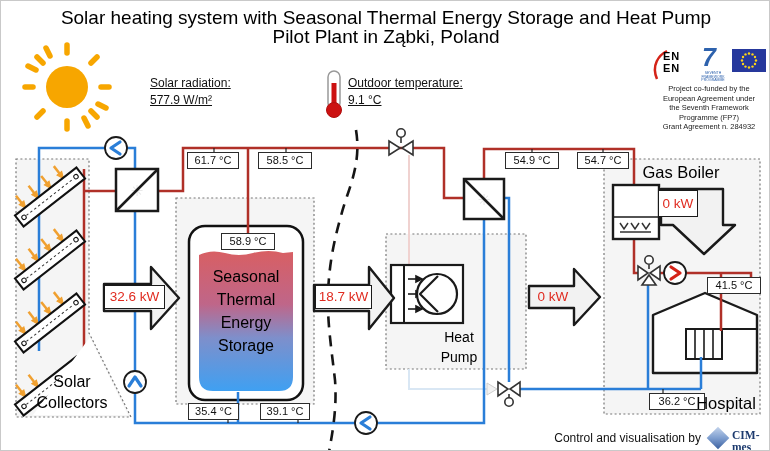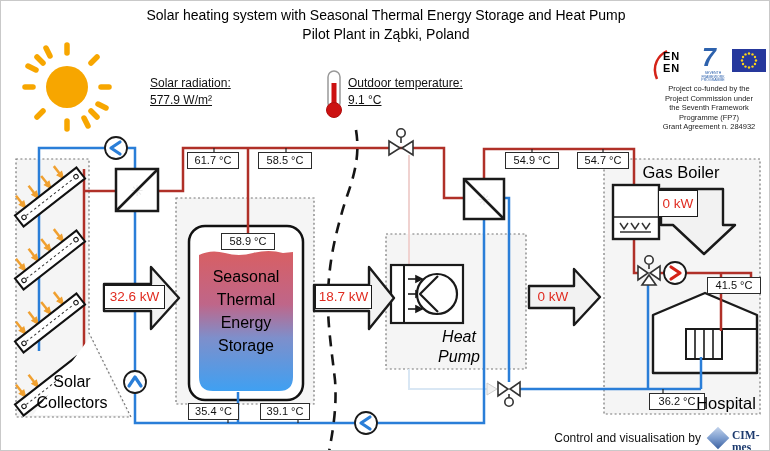--- a/index.html
+++ b/index.html
@@ -1,20 +1,20 @@
 <!DOCTYPE html>
 <html><head>
 <meta charset="utf-8">
 <style>
   html,body{margin:0;padding:0;background:#888;}
   #canvas{position:relative;width:770px;height:451px;background:#fff;border:1px solid #c9c9c9;
           font-family:"Liberation Sans",sans-serif;overflow:hidden;margin:0 auto;box-sizing:border-box;}
   #diagram{position:absolute;left:0;top:0;}
   .abs{position:absolute;}
-  .title{width:770px;text-align:center;font-size:14px;color:#000;}
+  .title{width:770px;text-align:center;font-size:19px;color:#000;}
   .hdr-label{font-size:12px;color:#111;line-height:16px;text-decoration:underline;}
   .tlabel{background:#fff;border:1px solid #2b2b2b;font-size:11px;color:#111;text-align:center;
           line-height:15px;height:15px;box-sizing:content-box;padding:0 2px;}
   .kwlabel{background:#fff;border:1.5px solid #1a1a1a;font-size:13.5px;color:#e02b20;text-align:center;}
   .kwplain{font-size:13.5px;color:#e02b20;text-align:center;}
   .seclabel{color:#000;text-align:center;white-space:pre-line;}
   .funding{width:124px;text-align:center;font-size:7.5px;line-height:9.5px;color:#222;}
   .footer{font-size:12px;color:#111;}
   .brand{font-family:"Liberation Serif",serif;font-weight:bold;font-size:11.5px;color:#1c3a6e;}
   .brandsub{font-family:"Liberation Serif",serif;font-style:italic;font-size:8px;color:#2a6bd4;margin-left:38px;}
@@ -306,21 +306,21 @@
 <div class="abs hdr-label" style="left:149px;top:91px;">577.9 W/m²</div>
 <div class="abs hdr-label" style="left:347px;top:74px;">Outdoor temperature:</div>
 <div class="abs hdr-label" style="left:347px;top:91px;">9.1 °C</div>
 
 <div class="abs enlogo" style="left:662px;top:50px;">EN</div>
 <div class="abs enlogo" style="left:662px;top:62px;">EN</div>
 <div class="abs fp7" style="left:701px;top:44px;">7</div>
 <div class="abs fp7sub" style="left:697px;top:71px;">SEVENTH FRAMEWORK PROGRAMME</div>
 <div class="abs funding" style="left:646px;top:83px;">
   <div>Project co-funded by the</div>
-  <div>Project Commission under</div>
+  <div>European Agreement under</div>
   <div>the Seventh Framework</div>
   <div>Programme (FP7)</div>
   <div>Grant Agreement n. 284932</div>
 </div>
 
 <div class="abs tlabel" style="left:186px;top:151px;width:46px;">61.7 °C</div>
 <div class="abs tlabel" style="left:257px;top:151px;width:48px;">58.5 °C</div>
 <div class="abs tlabel" style="left:220px;top:232px;width:48px;">58.9 °C</div>
 <div class="abs tlabel" style="left:504px;top:151px;width:48px;">54.9 °C</div>
 <div class="abs tlabel" style="left:576px;top:151px;width:46px;">54.7 °C</div>
@@ -333,21 +333,21 @@
 <div class="abs kwlabel" style="left:314px;top:284px;width:55px;line-height:22px;">18.7 kW</div>
 <div class="abs kwplain" style="left:531px;top:288px;width:42px;">0 kW</div>
 <div class="abs kwlabel" style="left:657px;top:189px;width:38px;line-height:25px;">0 kW</div>
 
 <div class="abs seclabel" style="left:187px;top:264px;width:116px;font-size:16px;line-height:23px;">Seasonal
 Thermal
 Energy
 Storage</div>
 <div class="abs seclabel" style="left:14px;top:370px;width:114px;font-size:16px;line-height:21px;">Solar
 Collectors</div>
-<div class="abs seclabel" style="left:418px;top:326px;width:80px;font-size:16px;line-height:20px;font-style:italic;">Heat
+<div class="abs seclabel" style="left:418px;top:326px;width:80px;font-size:14px;line-height:20px;">Heat
 Pump</div>
 <div class="abs seclabel" style="left:625px;top:162px;width:110px;font-size:16.5px;">Gas Boiler</div>
 <div class="abs seclabel" style="left:688px;top:393px;width:74px;font-size:16.5px;">Hospital</div>
 
 <div class="abs footer" style="left:540px;top:430px;width:160px;text-align:right;">Control and visualisation by</div>
 <div class="abs brand" style="left:731px;top:428px;">CIM-mes</div>
 <div class="abs brandsub" style="left:745px;top:440px;">projekt</div>
 
 </div>
 

